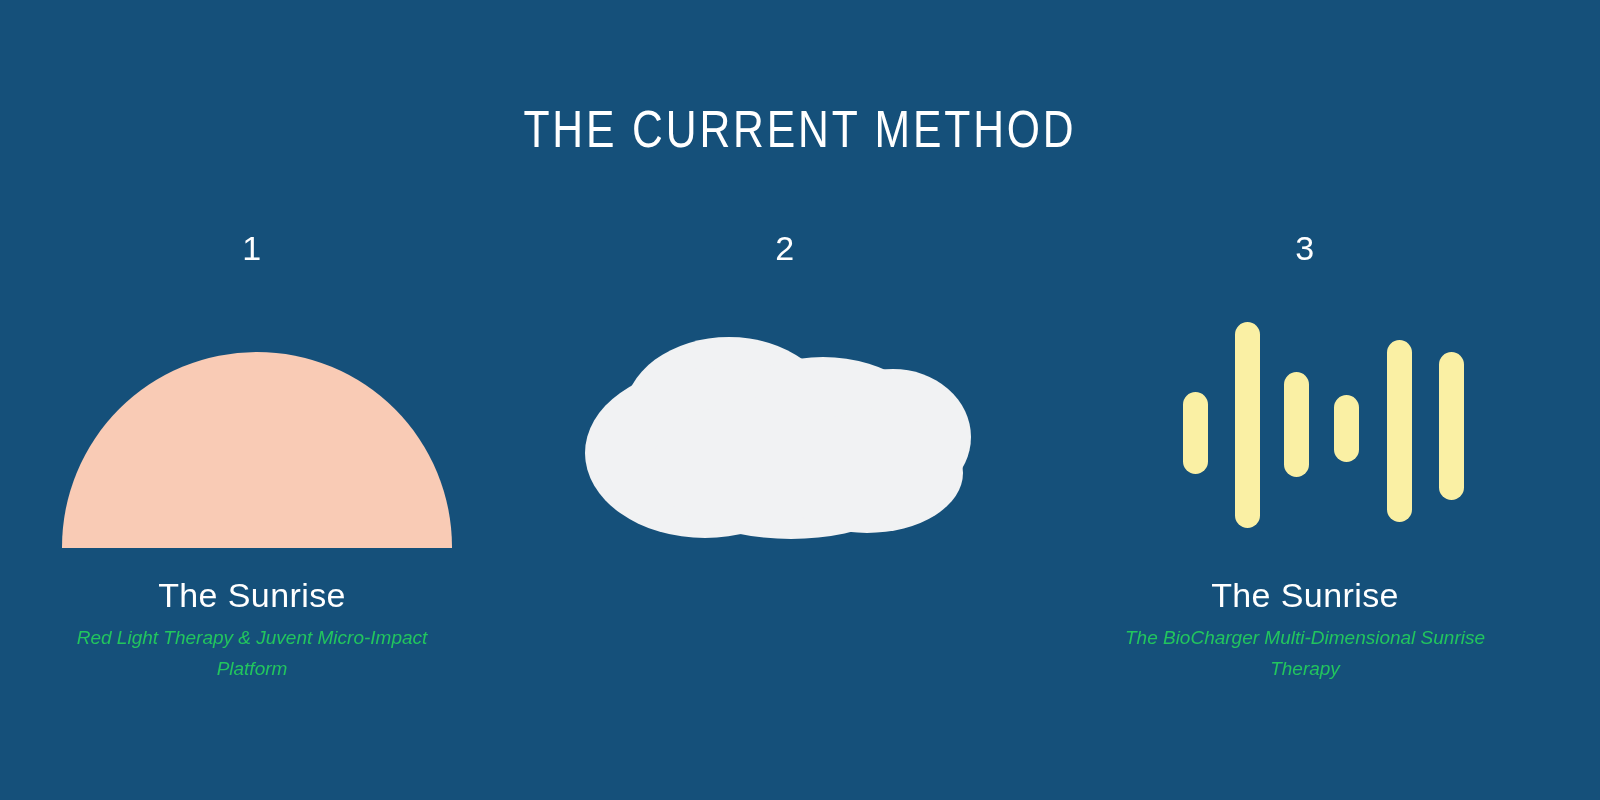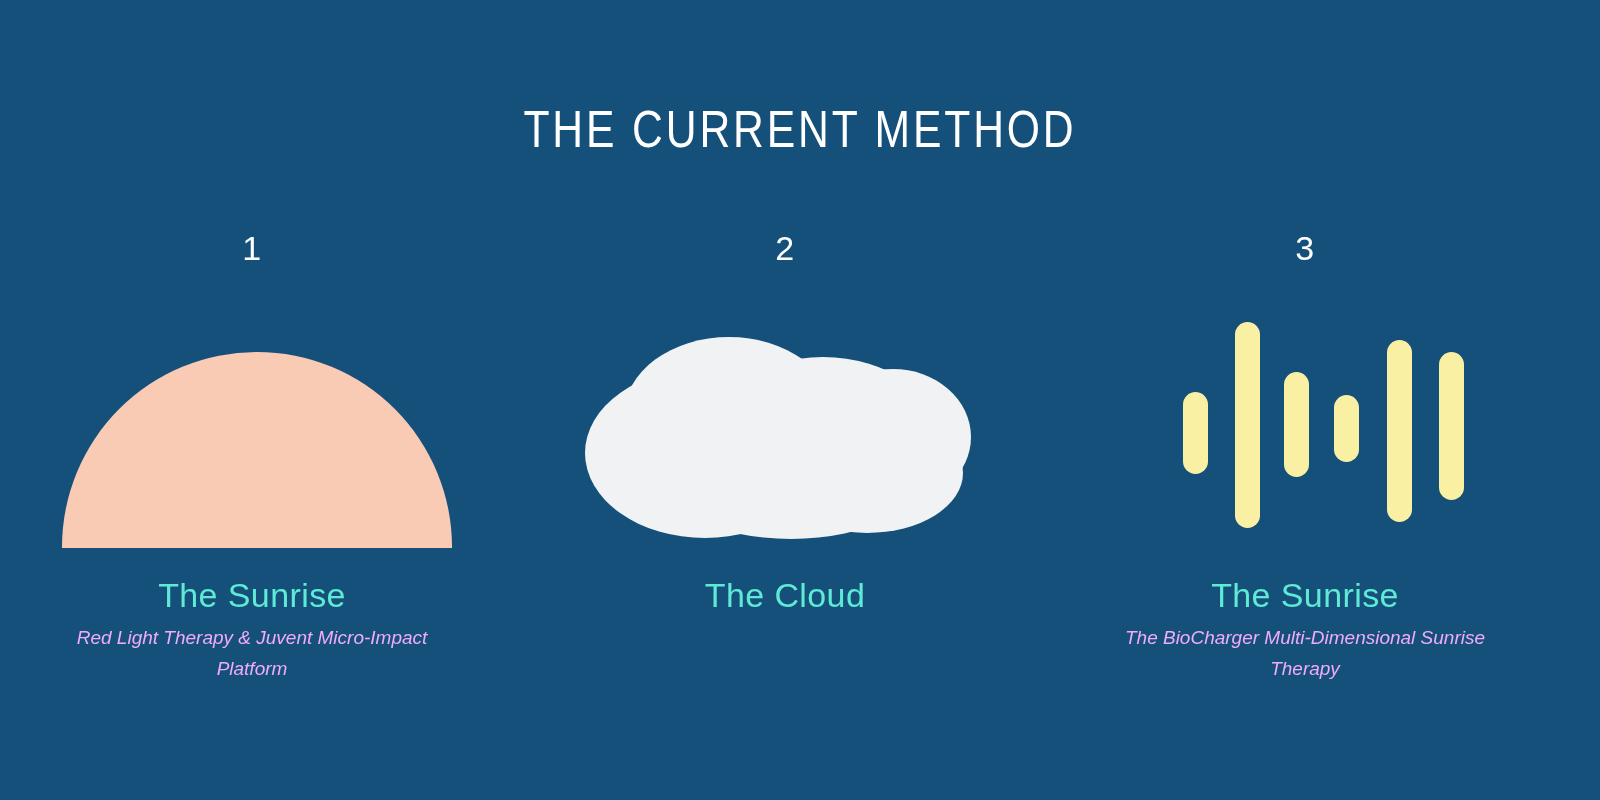--- a/index.html
+++ b/index.html
@@ -68,30 +68,30 @@
   }
 
   .icon-slot {
     position: relative;
     width: 460px;
     height: 240px;
     margin-top: 38px;
   }
 
   .card-title {
-    color: #5eead4;
+    color: #ffffff;
     font-size: 34px;
     font-weight: 300;
     letter-spacing: 0.4px;
     line-height: 42px;
     margin-top: 24px;
   }
 
   .card-subtitle {
-    color: #f0abfc;
+    color: #22c55e;
     font-size: 19px;
     font-style: italic;
     font-weight: 400;
     line-height: 31px;
     margin-top: 6px;
     padding: 0 18px;
   }
 
   
   .sunrise {
@@ -160,21 +160,20 @@
               <ellipse cx="128" cy="128" rx="120" ry="85"></ellipse>
               <ellipse cx="246" cy="120" rx="120" ry="88"></ellipse>
               <ellipse cx="316" cy="112" rx="78" ry="68"></ellipse>
               <ellipse cx="214" cy="142" rx="140" ry="72"></ellipse>
               <ellipse cx="290" cy="148" rx="96" ry="60"></ellipse>
             </g>
           </svg>
         </div>
       </div>
 
-      <div class="card-title">The Cloud</div>
     </div>
 
     <div class="column col-3">
       <div class="step-number">3</div>
 
       <div class="icon-slot">
         <div class="waveform" id="waveform">
             <div class="wave-bar" style="left: 38px; top: 72px; height: 82px; background: rgb(250, 240, 164);"></div>
             <div class="wave-bar" style="left: 90px; top: 2px; height: 206px; background: rgb(250, 240, 164);"></div>
             <div class="wave-bar" style="left: 139px; top: 52px; height: 105px; background: rgb(250, 240, 164);"></div>

